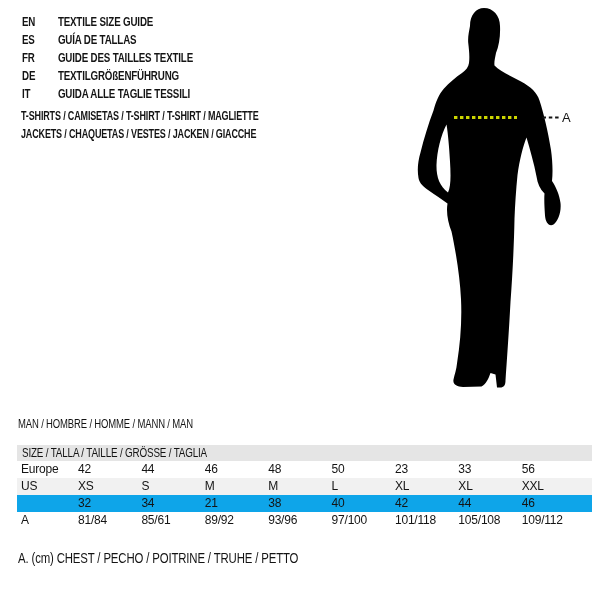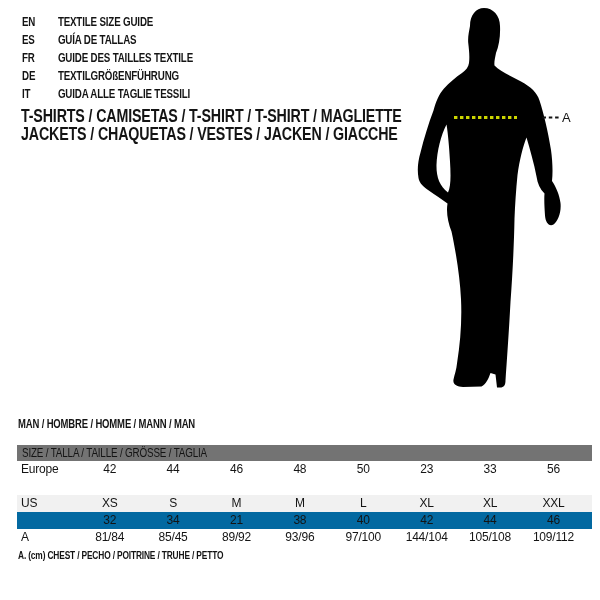--- a/index.html
+++ b/index.html
@@ -9,44 +9,44 @@
     position:relative;overflow:hidden;
   }
   .canvas{position:absolute;left:0;top:0;width:600px;height:600px;background:#fff;}
 
   
   .lang-list{position:absolute;left:22px;top:13px;}
   .lang-row{display:flex;height:18px;align-items:center;font-weight:bold;font-size:12.5px;letter-spacing:-0.2px;transform:scaleX(0.78);transform-origin:0 0;white-space:nowrap;}
   .lang-code{width:46px;flex:0 0 46px;}
 
   
-  .categories{position:absolute;left:21px;top:107px;font-weight:bold;font-size:19px;line-height:18px;letter-spacing:-0.2px;}
+  .categories{position:absolute;left:21px;top:107px;font-weight:bold;font-size:12px;line-height:18px;letter-spacing:-0.2px;}
   .categories .cat-line{display:block;transform:scaleX(0.75);transform-origin:0 50%;white-space:nowrap;}
 
   
   .figure-svg{position:absolute;left:405px;top:5px;}
   .measure-a{position:absolute;left:562px;top:110px;font-size:13px;font-weight:normal;}
 
   
-  .section-title{position:absolute;left:18px;top:417px;font-weight:bold;font-size:12.5px;letter-spacing:-0.2px;}
+  .section-title{position:absolute;left:18px;top:417px;font-weight:normal;font-size:12.5px;letter-spacing:-0.2px;}
   .section-title span{display:inline-block;transform:scaleX(0.76);transform-origin:0 50%;white-space:nowrap;}
 
   
   .size-table{position:absolute;left:17px;top:445px;width:575px;font-size:12px;letter-spacing:-0.2px;}
-  .t-header{background:#737373;height:16px;line-height:16px;padding-left:5px;}
+  .t-header{background:#e5e5e5;height:16px;line-height:16px;padding-left:5px;}
   .t-header span{display:inline-block;transform:scaleX(0.82);transform-origin:0 50%;white-space:nowrap;}
   .t-row{display:flex;height:17px;line-height:17px;}
   .t-label{flex:0 0 61px;width:61px;padding-left:4px;box-sizing:border-box;text-align:left;}
-  .t-cell{flex:0 0 63.4px;width:63.4px;text-align:center;}
+  .t-cell{flex:0 0 63.4px;width:63.4px;text-align:left;}
   .bg-white{background:#ffffff;}
-  .bg-light1{background:#f1f1f1;margin-top:17px;}
-  .bg-light2{background:#0369a1;}
+  .bg-light1{background:#f1f1f1;}
+  .bg-light2{background:#0ea5e9;}
 
   
-  .footnote{position:absolute;left:18px;top:549px;font-weight:bold;font-size:11px;letter-spacing:-0.2px;}
+  .footnote{position:absolute;left:18px;top:549px;font-weight:normal;font-size:15px;letter-spacing:-0.2px;}
   .footnote span{display:inline-block;transform:scaleX(0.76);transform-origin:0 50%;white-space:nowrap;}
 </style>
 </head>
 <body>
 
 <div class="canvas">
 
   <div class="lang-list">
     <div class="lang-row">
       <span class="lang-code">EN</span>
@@ -139,25 +139,25 @@
       <div class="t-cell">21</div>
       <div class="t-cell">38</div>
       <div class="t-cell">40</div>
       <div class="t-cell">42</div>
       <div class="t-cell">44</div>
       <div class="t-cell">46</div>
     </div>
     <div class="t-row bg-white">
       <div class="t-label">A</div>
       <div class="t-cell">81/84</div>
-      <div class="t-cell">85/45</div>
+      <div class="t-cell">85/61</div>
       <div class="t-cell">89/92</div>
       <div class="t-cell">93/96</div>
       <div class="t-cell">97/100</div>
-      <div class="t-cell">144/104</div>
+      <div class="t-cell">101/118</div>
       <div class="t-cell">105/108</div>
       <div class="t-cell">109/112</div>
     </div>
   </div>
 
   <div class="footnote">
     <span>A. (cm) CHEST / PECHO / POITRINE / TRUHE / PETTO</span>
   </div>
 
 </div>

